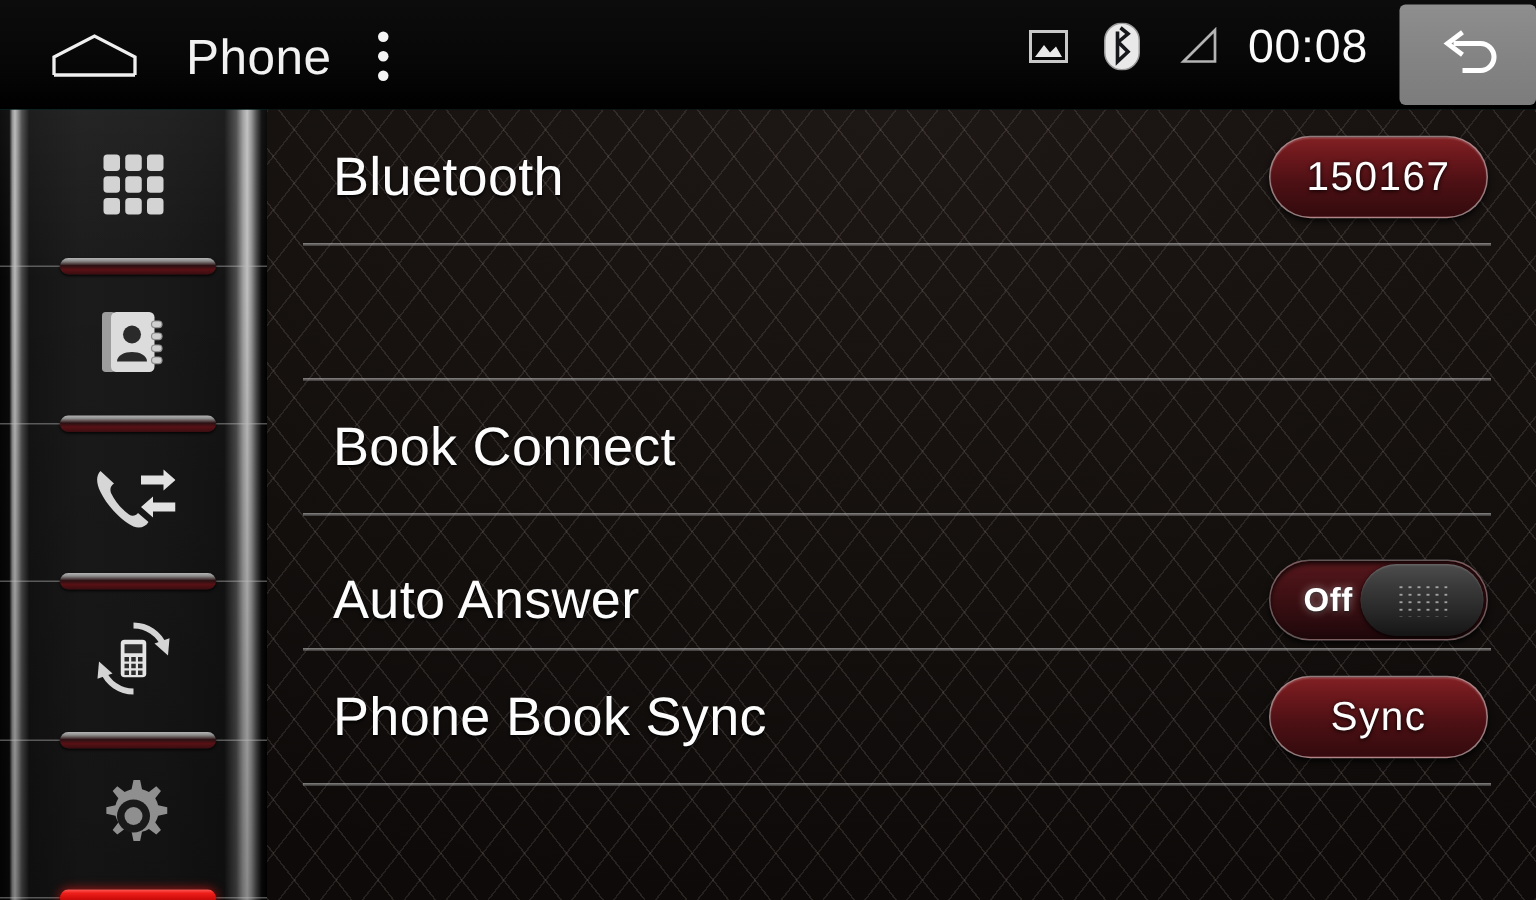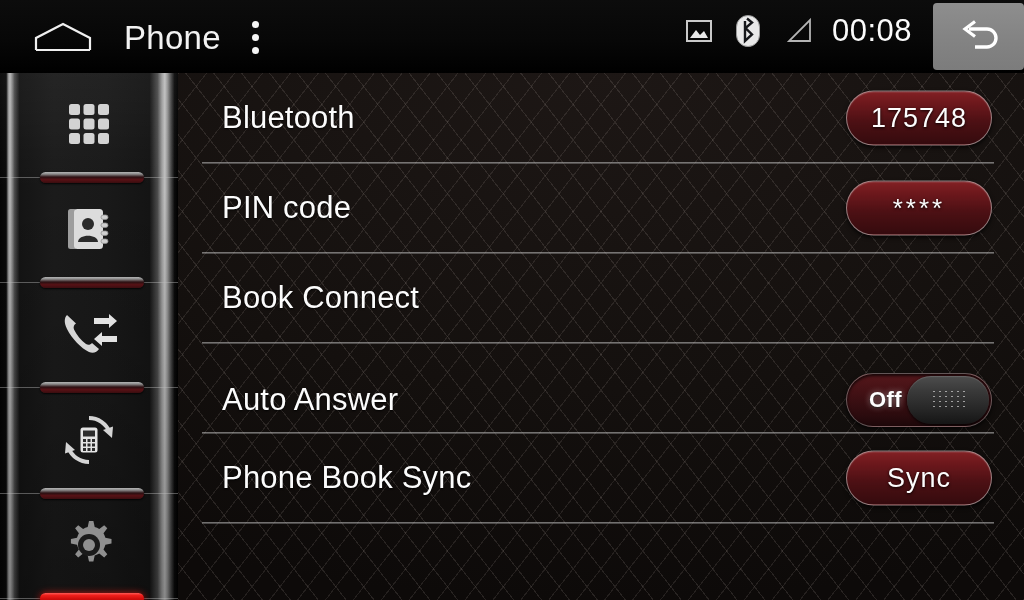--- a/index.html
+++ b/index.html
@@ -94,21 +94,21 @@
     background-image:
       repeating-linear-gradient(52deg, rgba(168,156,150,0.17) 0px, rgba(168,156,150,0.17) 1px, rgba(0,0,0,0) 1px, rgba(0,0,0,0) 22px),
       repeating-linear-gradient(-52deg, rgba(168,156,150,0.15) 0px, rgba(168,156,150,0.15) 1px, rgba(0,0,0,0) 1px, rgba(0,0,0,0) 22px),
       radial-gradient(120% 100% at 50% 0%, #1d1715 0%, #14100e 60%, #0d0a09 100%);
   }
   .row {
     position:absolute; left:0; width:846px; height:90px;
   }
   .row-label {
     position:absolute; left:44px; top:50%; transform:translateY(-50%);
-    font-size:31px; color:#fcfcfc; letter-spacing:0.2px; white-space:nowrap;
+    font-size:36px; color:#fcfcfc; letter-spacing:0.2px; white-space:nowrap;
     text-shadow:0 1px 2px rgba(0,0,0,0.9);
   }
   .row-divider {
     position:absolute; left:24px; width:792px; height:2px;
     background:linear-gradient(180deg,rgba(205,205,205,0.62),rgba(150,150,150,0.30));
   }
   .row-ctl {
     position:absolute; right:32px; top:50%; transform:translateY(-50%);
   }
 
@@ -311,31 +311,25 @@
         <div class="hairline"></div>
         <div class="pill"></div>
       </div>
     </div>
 
     <div id="main">
 
       <div class="row" style="top:0px;">
         <div class="row-label">Bluetooth</div>
         <div class="row-ctl">
-          <div class="btn-red">175748</div>
+          <div class="btn-red">150167</div>
         </div>
       </div>
       <div class="row-divider" style="top:89px;"></div>
 
-      <div class="row" style="top:90px;">
-        <div class="row-label">PIN code</div>
-        <div class="row-ctl">
-          <div class="btn-red pin">****</div>
-        </div>
-      </div>
       <div class="row-divider" style="top:179px;"></div>
 
       <div class="row" style="top:180px;">
         <div class="row-label">Book Connect</div>
       </div>
       <div class="row-divider" style="top:269px;"></div>
 
       <div class="row" style="top:282px;">
         <div class="row-label">Auto Answer</div>
         <div class="row-ctl">

